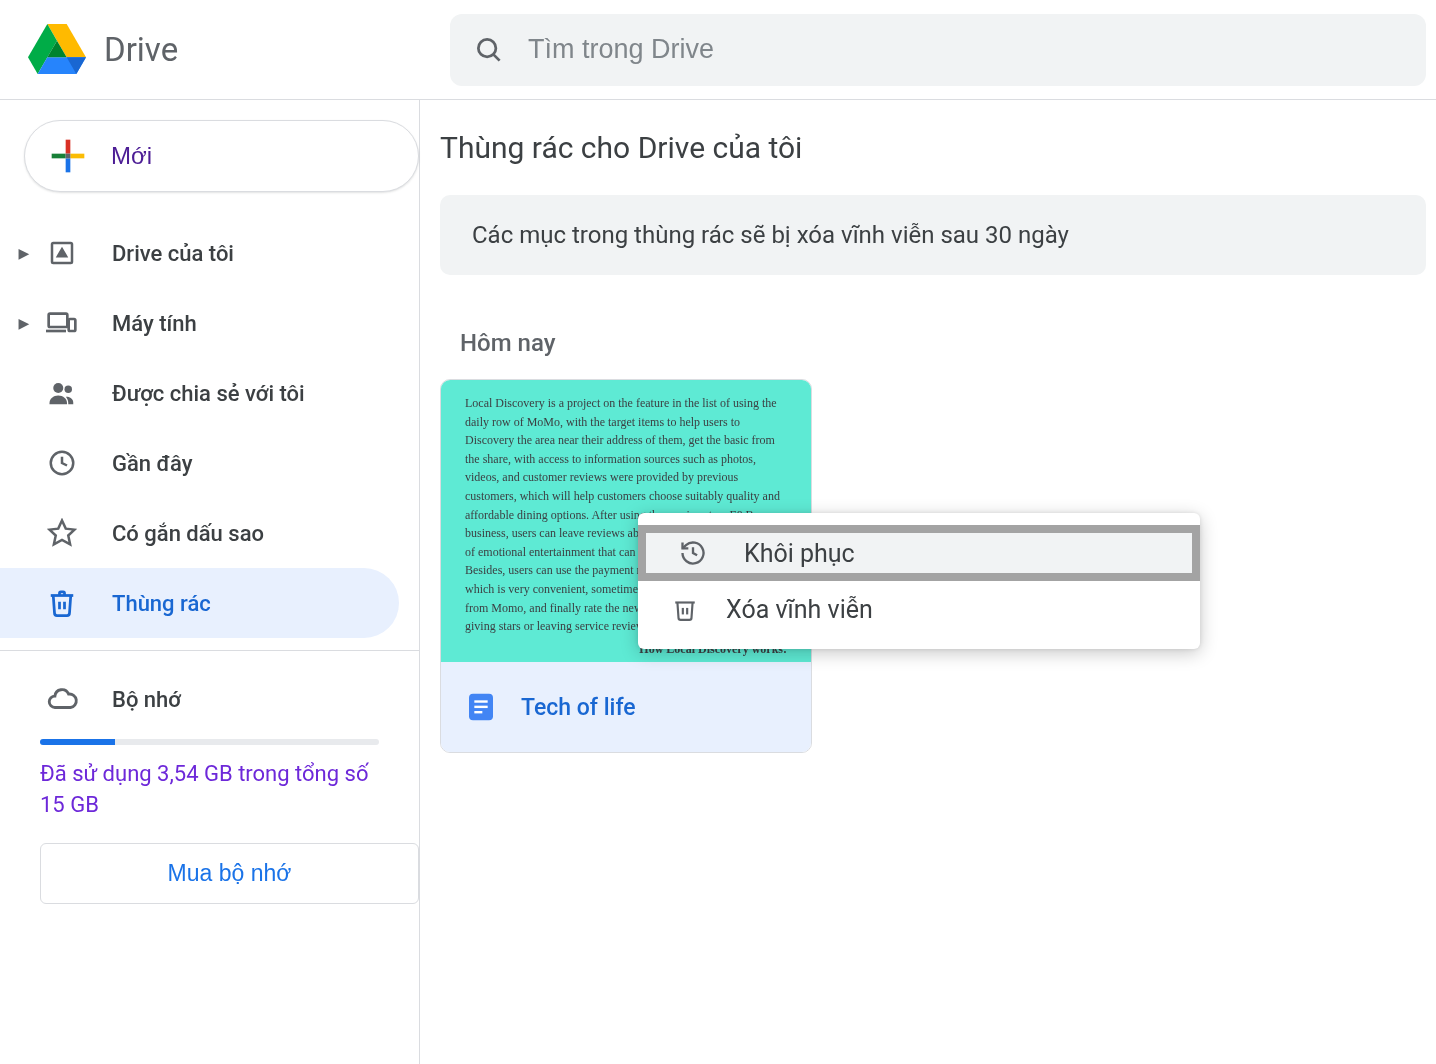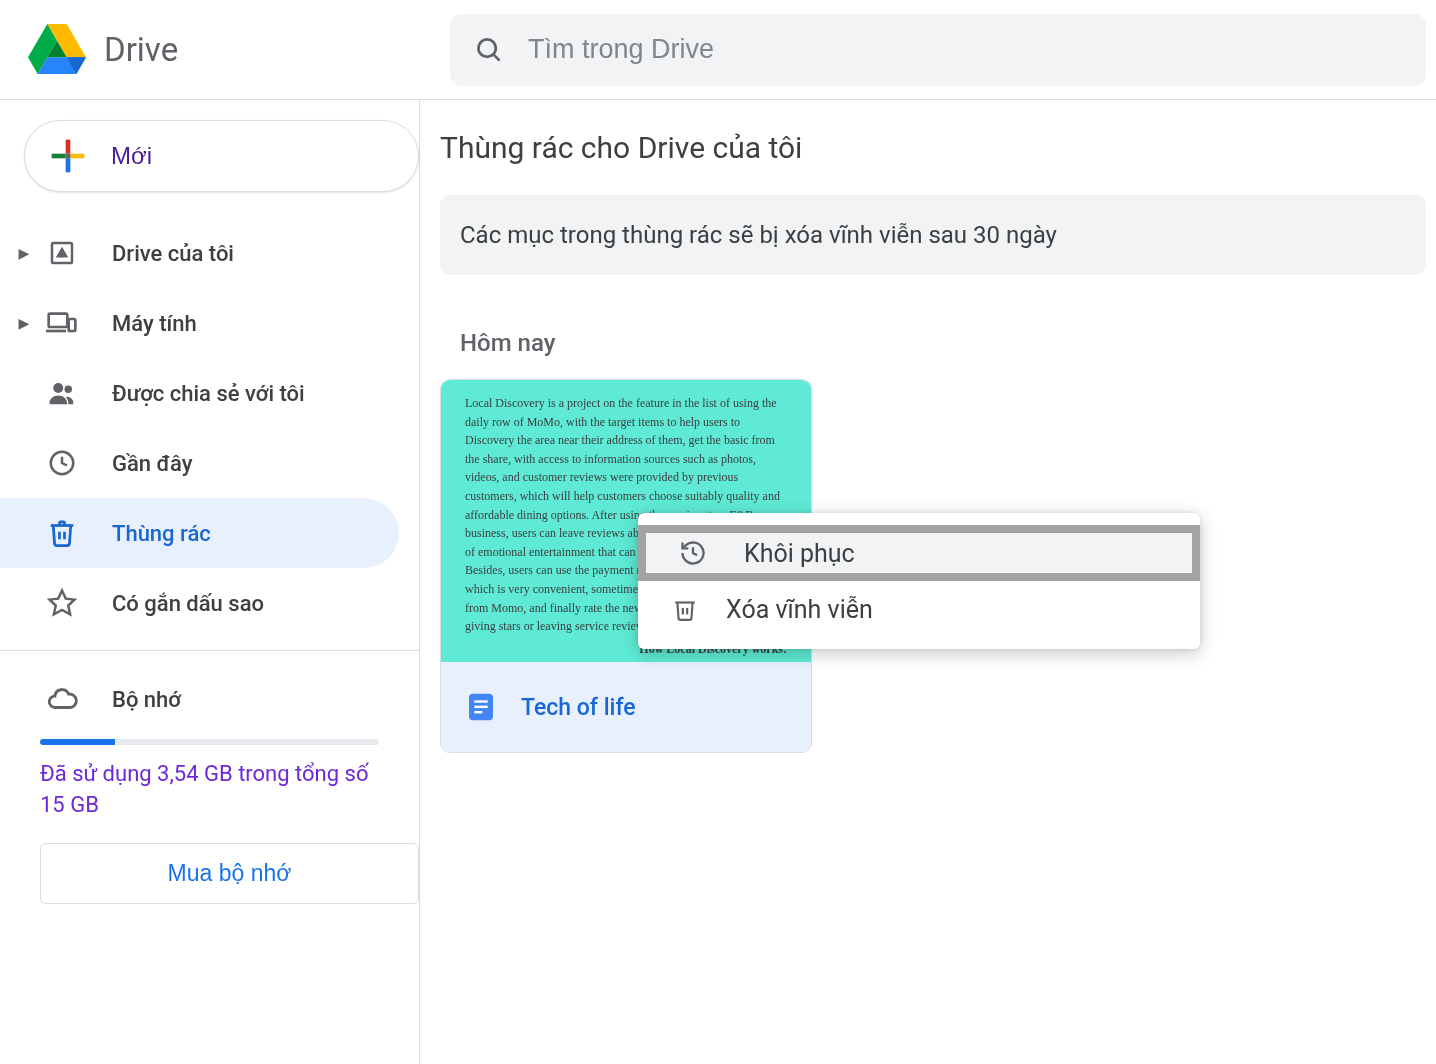--- a/index.html
+++ b/index.html
@@ -27,21 +27,21 @@
   .divider { height: 1px; background: #dadce0; margin: 12px 0 16px 0; }
   .storage-item { display: flex; align-items: center; height: 64px; padding-left: 40px; cursor: pointer; }
   .storage-label { font-size: 22px; color: #3c4043; margin-left: 28px; font-weight: 500; }
   .progress-wrap { margin: 8px 40px 14px 40px; }
   .progress-bar { height: 6px; background: #e8eaed; border-radius: 3px; overflow: hidden; }
   .progress-fill { height: 100%; background: #1a73e8; width: 22%; }
   .storage-text { font-size: 22px; color: #6d28d9; margin: 0 40px 22px 40px; line-height: 1.4; }
   .buy-storage { margin-left: 40px; border: 1px solid #dadce0; background: #fff; color: #1a73e8; font-size: 23px; font-weight: 500; padding: 16px 26px; border-radius: 6px; cursor: pointer; }
   .content { flex: 1; padding: 0 0 0 20px; overflow: hidden; }
   .page-title { font-size: 30px; color: #3c4043; padding: 30px 0 30px 0; font-weight: 400; }
-  .banner { background: #f1f3f4; border-radius: 10px; padding: 26px 20px; font-size: 24px; color: #3c4043; margin-right: 10px; }
+  .banner { background: #f1f3f4; border-radius: 10px; padding: 26px 32px; font-size: 24px; color: #3c4043; margin-right: 10px; }
   .section-label { font-size: 24px; color: #5f6368; font-weight: 500; margin: 54px 0 22px 20px; }
   .file-grid { position: relative; margin-left: 0; }
   .file-card { width: 372px; border: 1px solid #dadce0; border-radius: 10px; overflow: hidden; background: #fff; }
   .file-preview { height: 282px; background: #5eead4; padding: 14px 24px; font-size: 12px; color: #3c4043; line-height: 1.55; overflow: hidden; font-family: Liberation Serif, serif; }
   .file-footer { background: #e8f0fe; display: flex; align-items: center; padding: 0 24px; height: 90px; gap: 24px; }
   .file-name { color: #1967d2; font-size: 23px; font-weight: 500; }
   .context-menu { position: absolute; top: 134px; left: 198px; width: 562px; background: #fff; border-radius: 6px; box-shadow: 0 4px 18px rgba(0,0,0,.22), 0 0 4px rgba(0,0,0,.1); padding: 12px 0; }
   .menu-item { display: flex; align-items: center; height: 56px; padding: 0 28px; cursor: pointer; font-size: 25px; color: #3c4043; }
   .menu-item.highlighted { background: #f1f3f4; }
   .menu-icon-wrap { width: 38px; display: flex; justify-content: center; color: #5f6368; margin-right: 22px; }
@@ -124,41 +124,41 @@
       <li class="nav-item">
         <span class="tri"></span>
         <span class="nav-icon-wrap">
           <svg width="30" height="30" viewBox="0 0 24 24" fill="none" stroke="currentColor" stroke-width="2">
               <circle cx="12" cy="12" r="9"></circle>
               <polyline points="12 7 12 12 16 14"></polyline>
             </svg>
         </span>
         <span class="nav-label">Gần đây</span>
       </li>
+      <li class="nav-item">
+        <span class="tri"></span>
+        <span class="nav-icon-wrap">
+          <svg width="30" height="30" viewBox="0 0 24 24" fill="none" stroke="currentColor" stroke-width="2">
+              <polygon points="12 2 15 8.5 22 9.3 17 14 18.5 21 12 17.5 5.5 21 7 14 2 9.3 9 8.5"></polygon>
+            </svg>
+        </span>
+        <span class="nav-label">Có gắn dấu sao</span>
+      </li>
       <li class="nav-item active">
         <span class="tri"></span>
         <span class="nav-icon-wrap">
           <svg width="30" height="30" viewBox="0 0 24 24" fill="none" stroke="currentColor" stroke-width="2.2">
               <polyline points="3 6 5 6 21 6"></polyline>
               <path d="M19 6l-1 14a2 2 0 0 1-2 2H8a2 2 0 0 1-2-2L5 6"></path>
               <path d="M10 6V4a1 1 0 0 1 1-1h2a1 1 0 0 1 1 1v2"></path>
               <line x1="10" y1="11" x2="10" y2="17"></line>
               <line x1="14" y1="11" x2="14" y2="17"></line>
             </svg>
         </span>
         <span class="nav-label">Thùng rác</span>
-      </li>
-      <li class="nav-item">
-        <span class="tri"></span>
-        <span class="nav-icon-wrap">
-          <svg width="30" height="30" viewBox="0 0 24 24" fill="none" stroke="currentColor" stroke-width="2">
-              <polygon points="12 2 15 8.5 22 9.3 17 14 18.5 21 12 17.5 5.5 21 7 14 2 9.3 9 8.5"></polygon>
-            </svg>
-        </span>
-        <span class="nav-label">Có gắn dấu sao</span>
       </li>
     </ul>
 
     <div class="divider"></div>
 
     <div class="storage-item">
       <span class="nav-icon-wrap" style="margin-left:0;">
         <svg width="34" height="34" viewBox="0 0 24 24" fill="none" stroke="currentColor" stroke-width="2">
             <path d="M18 18H7a4 4 0 0 1 0-8 5 5 0 0 1 9.6-1.5A3.5 3.5 0 0 1 18 18z"></path>
           </svg>

